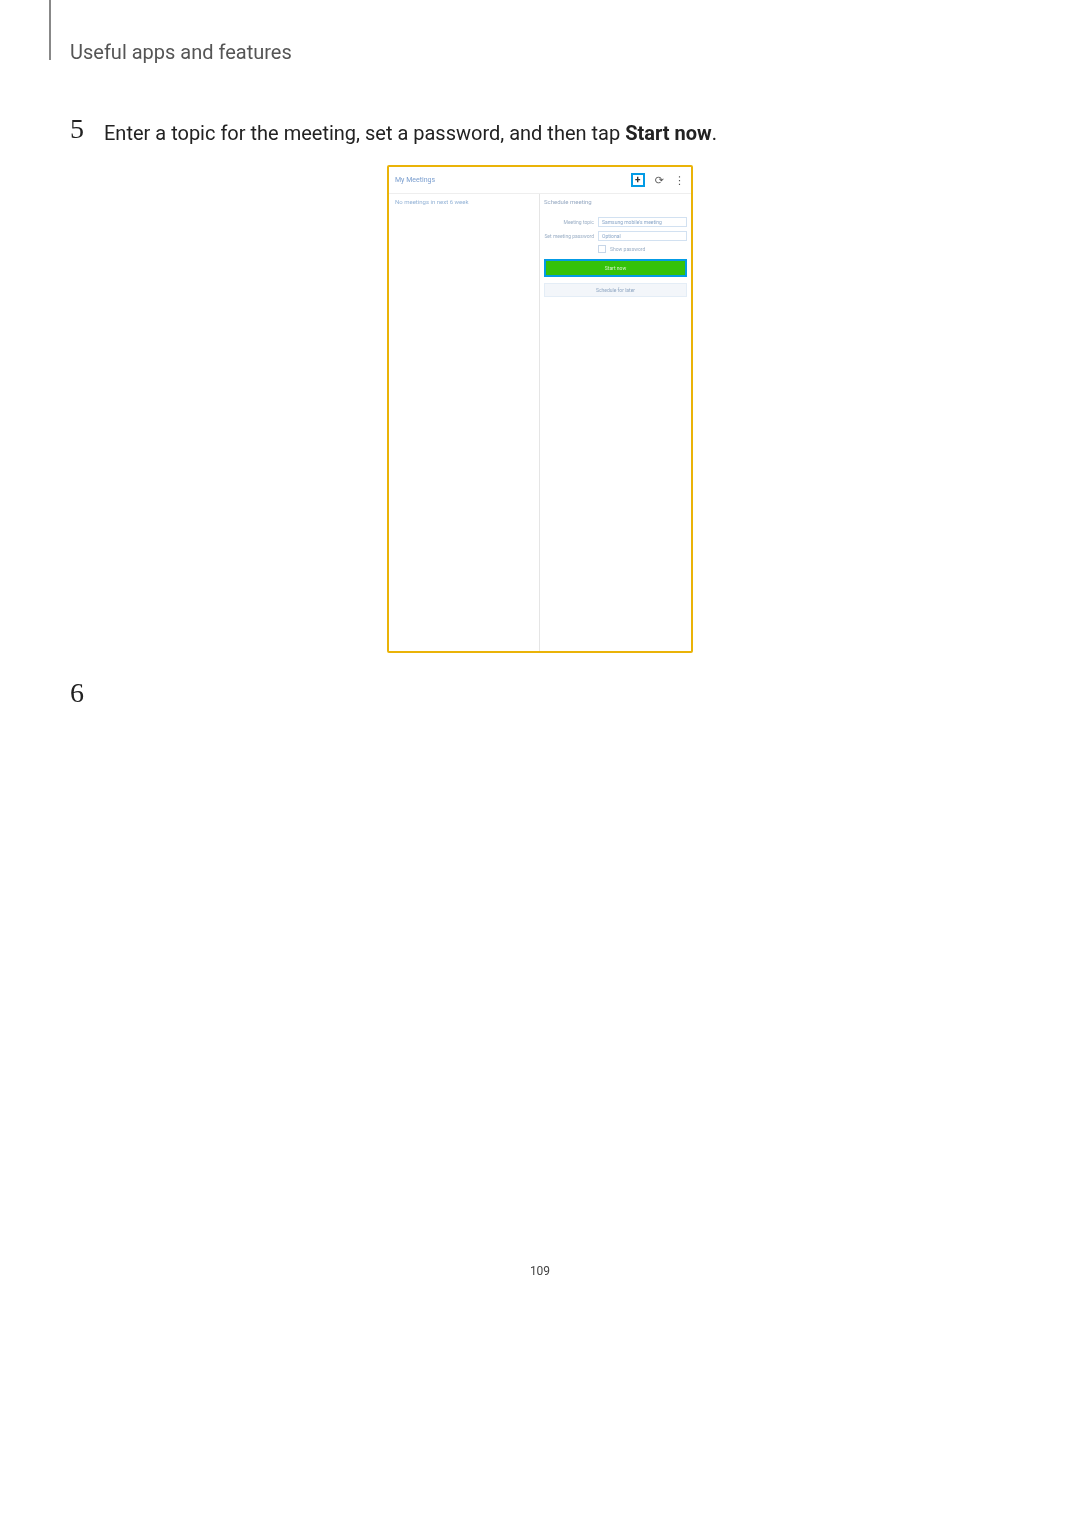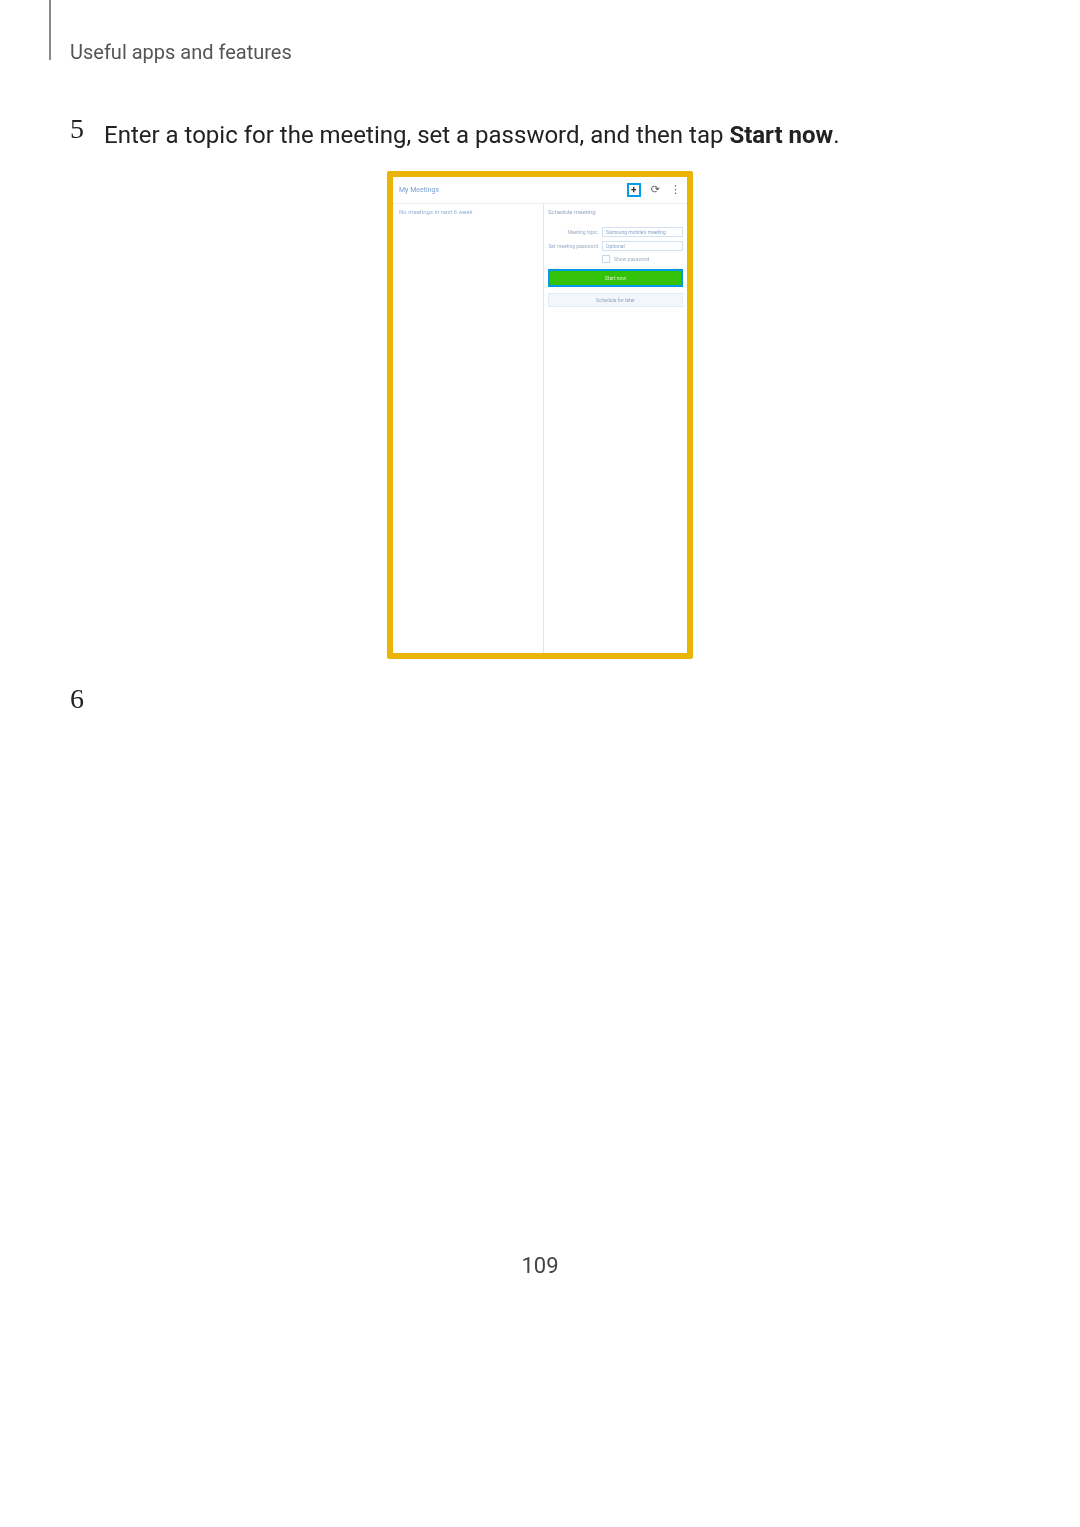--- a/index.html
+++ b/index.html
@@ -40,38 +40,38 @@
   .step-num {
     font-size: 28px;
     font-family: Georgia, "Times New Roman", serif;
     color: #222;
     width: 34px;
     flex: 0 0 34px;
     line-height: 1;
     margin-top: -4px;
   }
   .step-text {
-    font-size: 24px;
+    font-size: 20px;
     color: #222;
     line-height: 1.4;
     margin-top: 0;
   }
   .step-text .bold {
     font-weight: 700;
   }
   .figure-wrap {
     width: 100%;
     display: flex;
     justify-content: center;
     margin: 18px 0 30px 0;
   }
   .device-figure {
     width: 306px;
     height: 488px;
-    border: 6px solid #eab308;
+    border: 2px solid #eab308;
     border-radius: 2px;
     position: relative;
     background: #fff;
     box-sizing: border-box;
     overflow: hidden;
   }
   .app-bar {
     height: 26px;
     display: flex;
     align-items: center;
@@ -196,21 +196,21 @@
   }
   .arrow {
     margin: 0 4px;
   }
   .page-number {
     position: absolute;
     bottom: 30px;
     left: 0;
     right: 0;
     text-align: center;
-    font-size: 22px;
+    font-size: 12px;
     color: #444;
   }
 </style>
 </head>
 <body>
 
 <div class="page">
   <div class="header-rule"></div>
 
   <p class="section-title">Useful apps and features</p>

